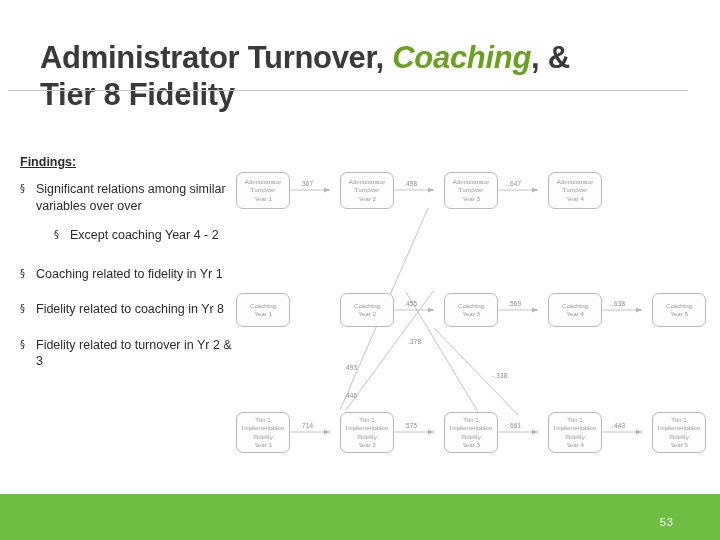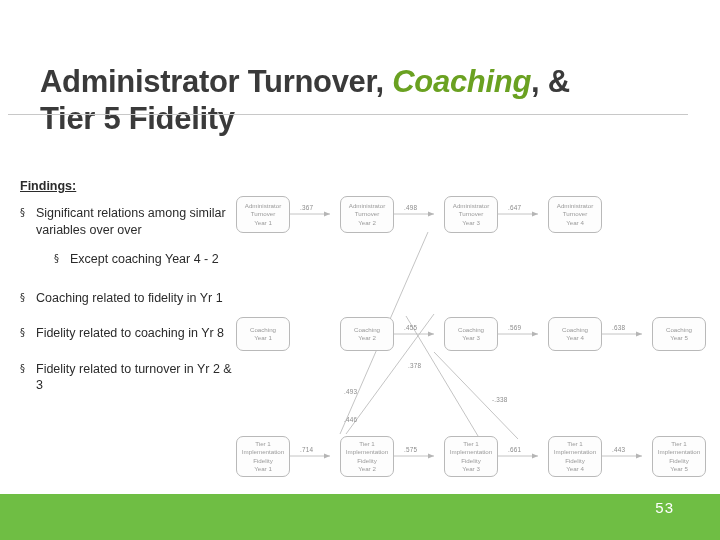--- a/index.html
+++ b/index.html
@@ -10,21 +10,20 @@
     width: 720px;
     height: 540px;
     background: #ffffff;
     font-family: "Liberation Sans", sans-serif;
     overflow: hidden;
     position: relative;
   }
   .slide {
     position: absolute;
     inset: 0;
-    margin-top: 24px;
   }
 
   
   .title-block {
     position: absolute;
     left: 40px;
     top: 40px;
     width: 650px;
   }
   .title-line {
@@ -136,35 +135,35 @@
     position: absolute;
     left: 0;
     bottom: 0;
     width: 720px;
     height: 46px;
     background: #6fbe44;
   }
   .page-num {
     position: absolute;
     right: 46px;
-    bottom: 24px;
+    bottom: 12px;
     color: #ffffff;
-    font-size: 15px;
+    font-size: 11px;
     letter-spacing: 1px;
     text-align: center;
   }
 </style>
 </head>
 <body>
 
 <div class="slide">
 
   <div class="title-block">
     <div class="title-line"><span>Administrator Turnover, </span><span class="title-accent">Coaching</span><span>, &amp;</span></div>
-    <div class="title-line">Tier 5 Fidelity</div>
+    <div class="title-line">Tier 8 Fidelity</div>
   </div>
   <div class="title-rule"></div>
 
   <div class="findings">
     <div class="findings-head">Findings:</div>
 
     <div class="bullet">
       <span class="mark">§</span>
       <span class="txt">Significant relations among similar variables over over</span>
     </div>

